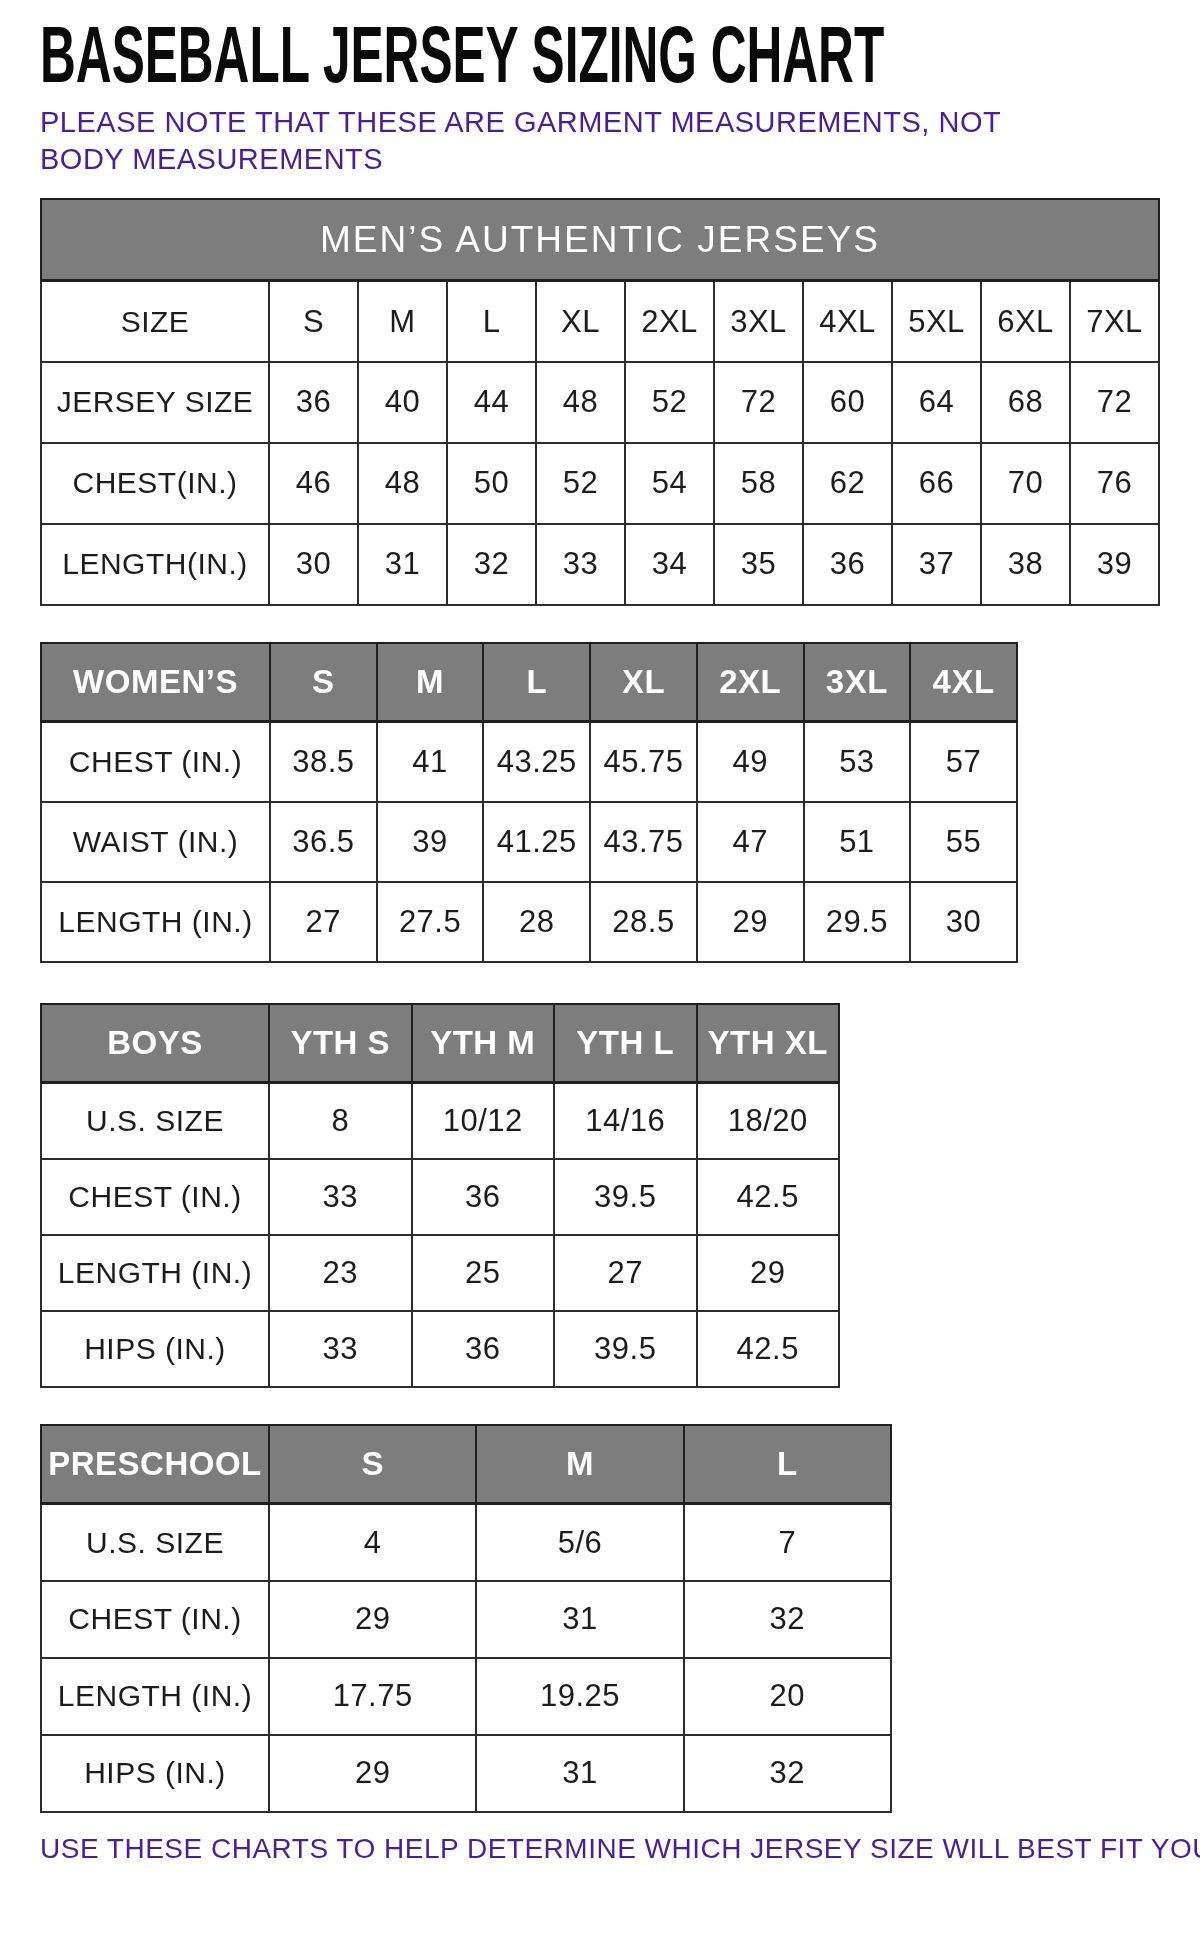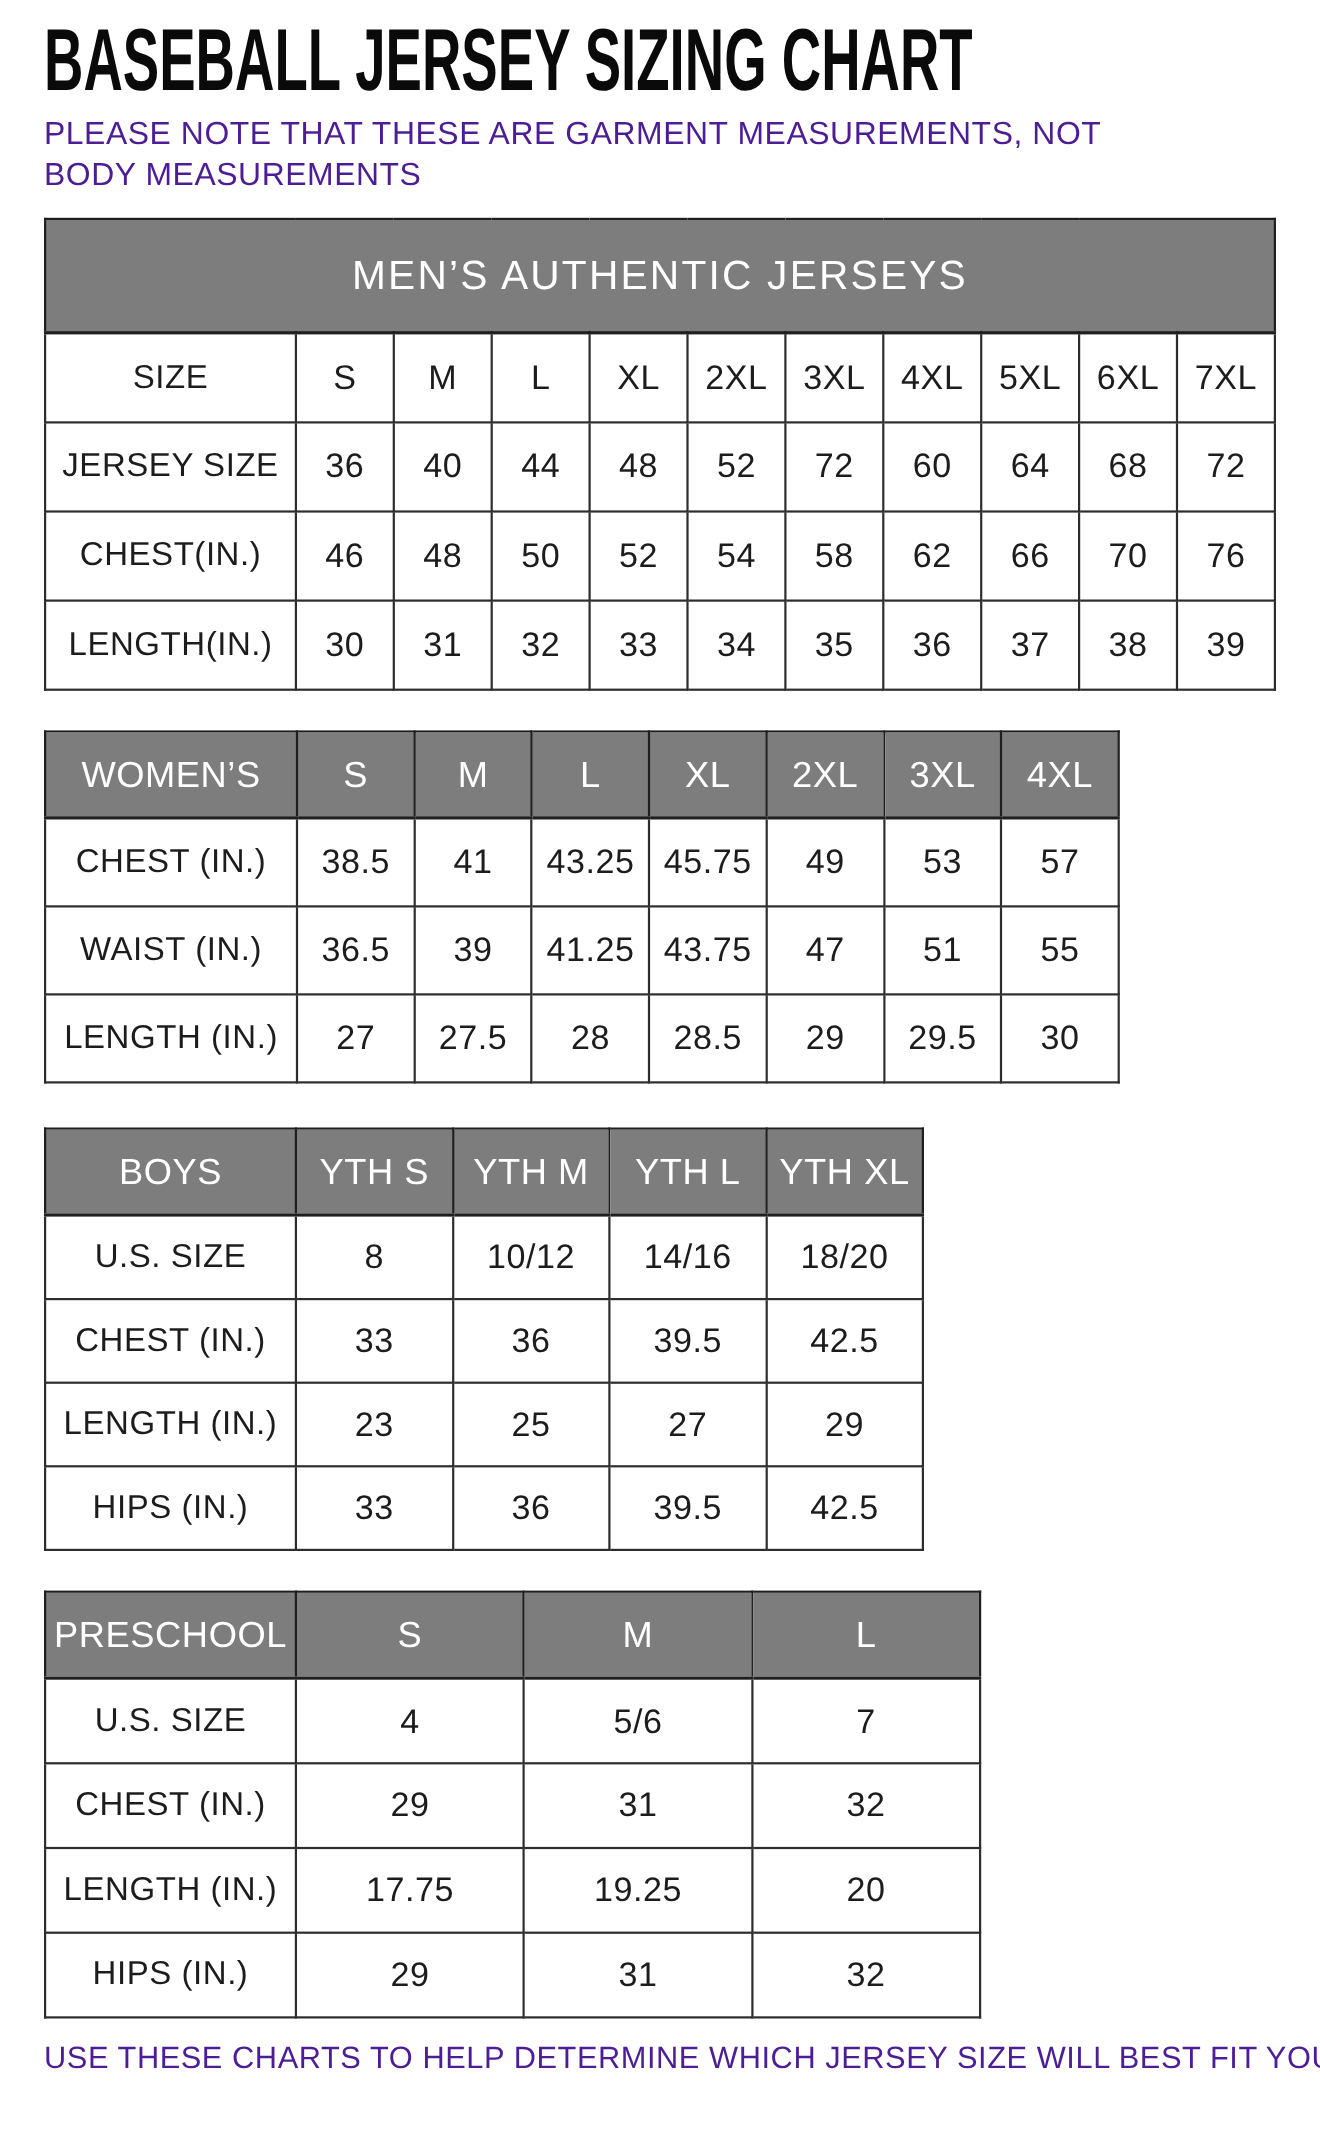--- a/index.html
+++ b/index.html
@@ -63,26 +63,26 @@
 
   
   .gray-cell {
     background: #7d7d7d !important;
     color: #ffffff;
     font-size: 33px;
     border-color: #1f1f1f;
     border-bottom-width: 3px;
   }
   th.merged-title {
-    height: 104px;
+    height: 82px;
     font-weight: 400;
     letter-spacing: 2px;
     font-size: 37px;
   }
-  tr.header-row td { height: 79px; font-weight: 400; }
+  tr.header-row td { height: 79px; font-weight: 700; }
 
   .row-label-cell { font-size: 30px; text-align: center; }
 
   
   .t-mens      { width: 1120px; margin-top: 20px; }
   .t-womens    { width: 978px; }
   .t-boys      { width: 800px;  margin-top: 40px; border-radius: 17px; }
   .t-preschool { width: 852px; }
   .t-mens tr.data-row td { height: 81px; }
   .t-boys tr.data-row td { height: 76px; }

